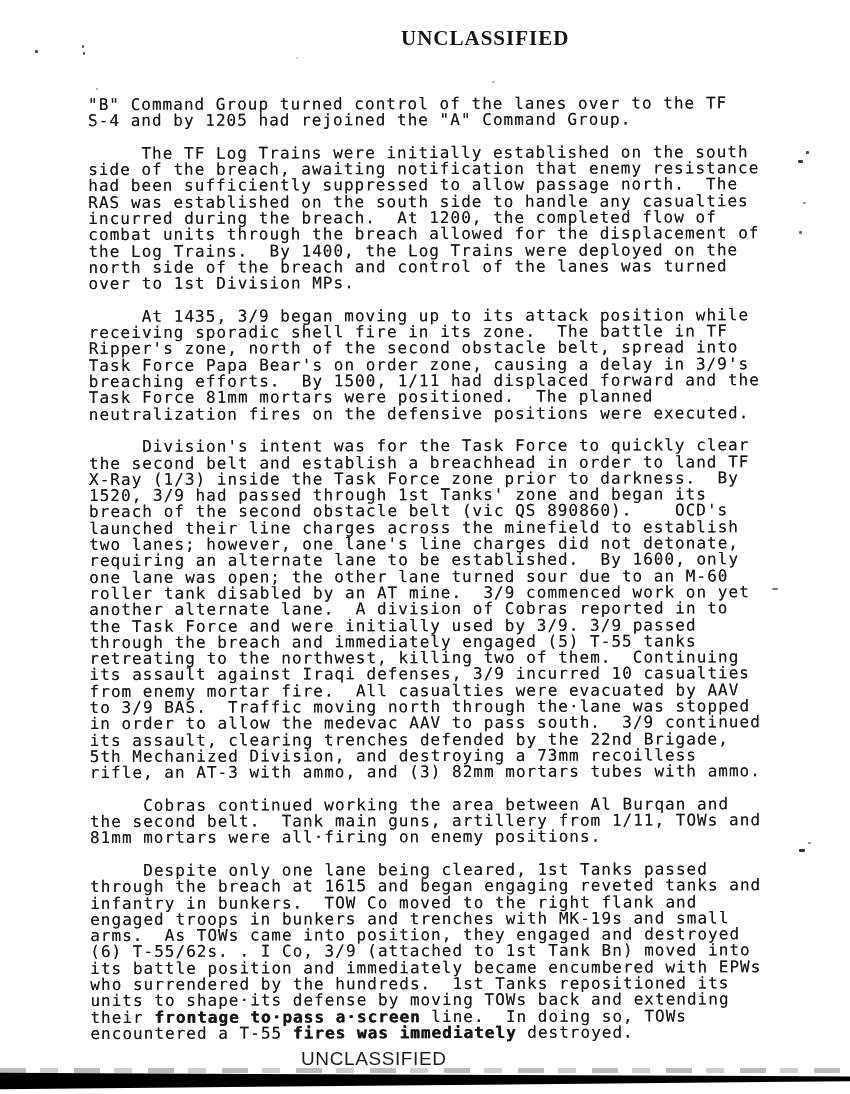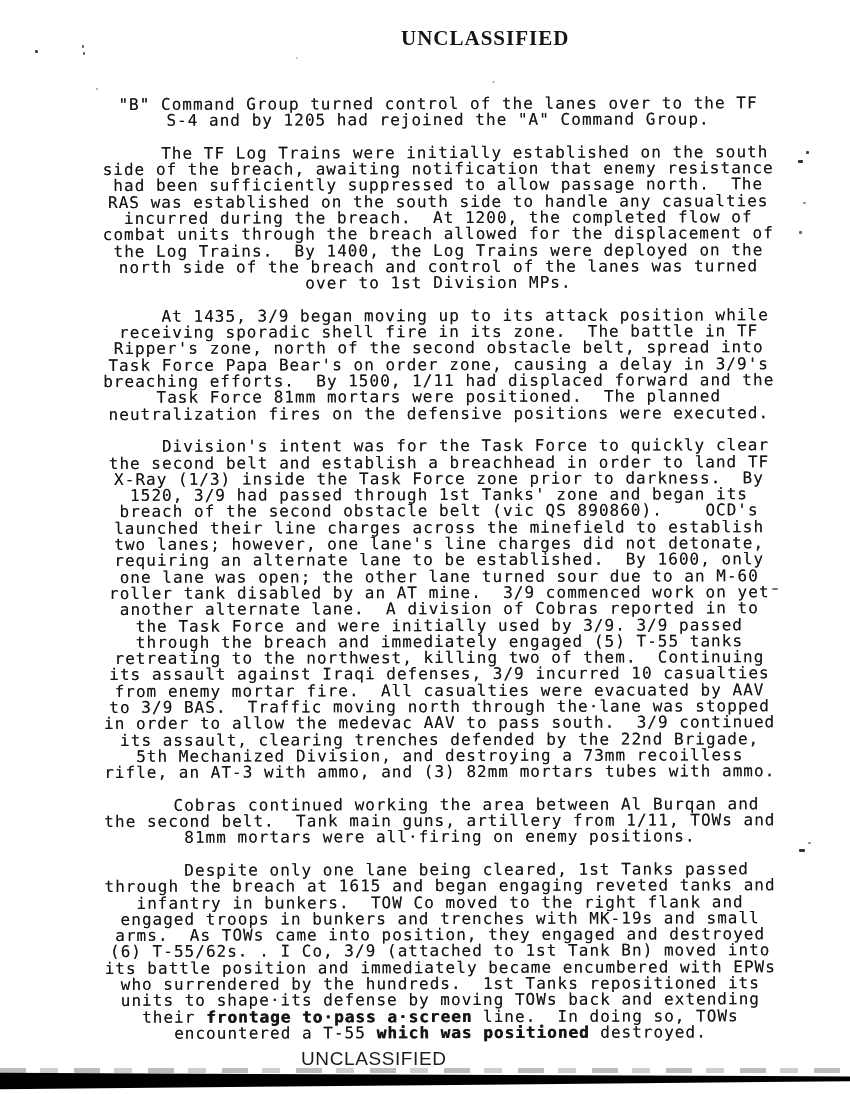--- a/index.html
+++ b/index.html
@@ -3,21 +3,20 @@
 <meta charset="utf-8">
 <style>
   html,body { margin:0; padding:0; background:#e8e8e8; }
   .page {
     position:relative;
     width:850px; height:1094px;
     margin:0 auto;
     background:var(--paper,#ffffff);
     overflow:hidden;
     font-family:"DejaVu Sans Mono", monospace;
-    text-align:center;
   }
   .header-classification {
     position:absolute; left:401px; top:26px; margin:0;
     font-family:"Liberation Serif","DejaVu Serif",serif;
     font-weight:bold; font-size:21px; letter-spacing:1px;
     color:var(--ink,#151515);
   }
   .body-text {
     position:absolute; left:88px; top:97px; width:700px;
     font-family:"DejaVu Sans Mono", monospace;
@@ -138,21 +137,21 @@
         <div class="line">     Despite only one lane being cleared, 1st Tanks passed</div>
         <div class="line">through the breach at 1615 and began engaging reveted tanks and</div>
         <div class="line">infantry in bunkers.  TOW Co moved to the right flank and</div>
         <div class="line">engaged troops in bunkers and trenches with MK-19s and small</div>
         <div class="line">arms.  As TOWs came into position, they engaged and destroyed</div>
         <div class="line">(6) T-55/62s. . I Co, 3/9 (attached to 1st Tank Bn) moved into</div>
         <div class="line">its battle position and immediately became encumbered with EPWs</div>
         <div class="line">who surrendered by the hundreds.  1st Tanks repositioned its</div>
         <div class="line">units to shape·its defense by moving TOWs back and extending</div>
         <div class="line">their <b>frontage to·pass a·screen</b> line.  In doing so, TOWs</div>
-        <div class="line">encountered a T-55 <b>which was positioned</b> destroyed.</div>
+        <div class="line">encountered a T-55 <b>fires was immediately</b> destroyed.</div>
       </div>
     </main>
 
   <div class="footer-classification">UNCLASSIFIED</div>
 
   <div class="grey-dashes"></div>
   <div class="black-bar"></div>
 
 </div>
 

